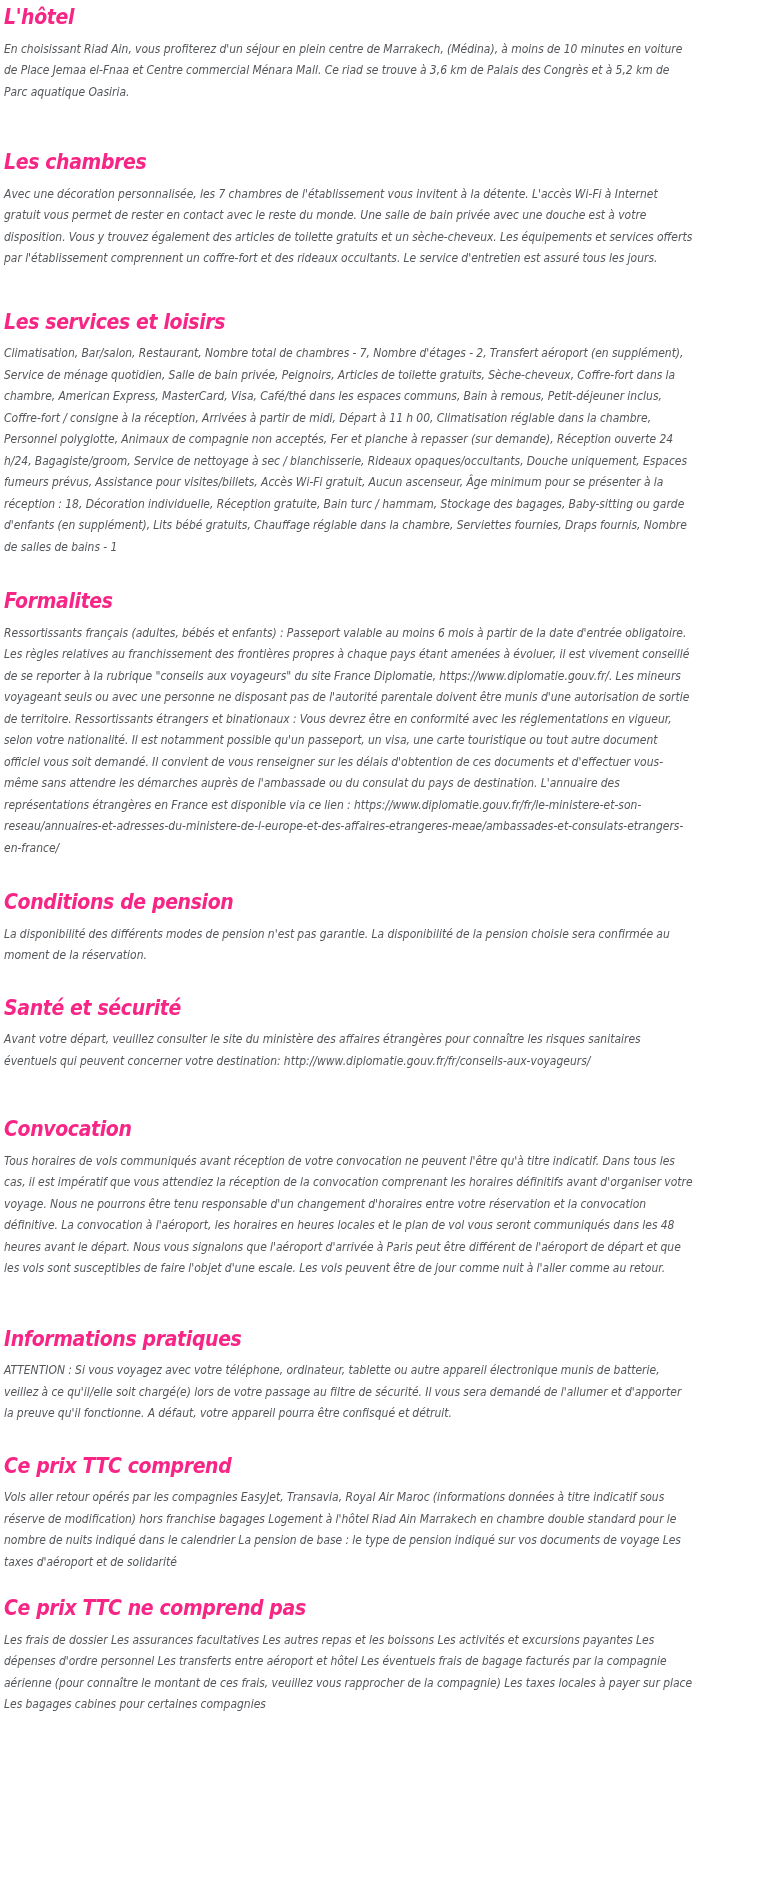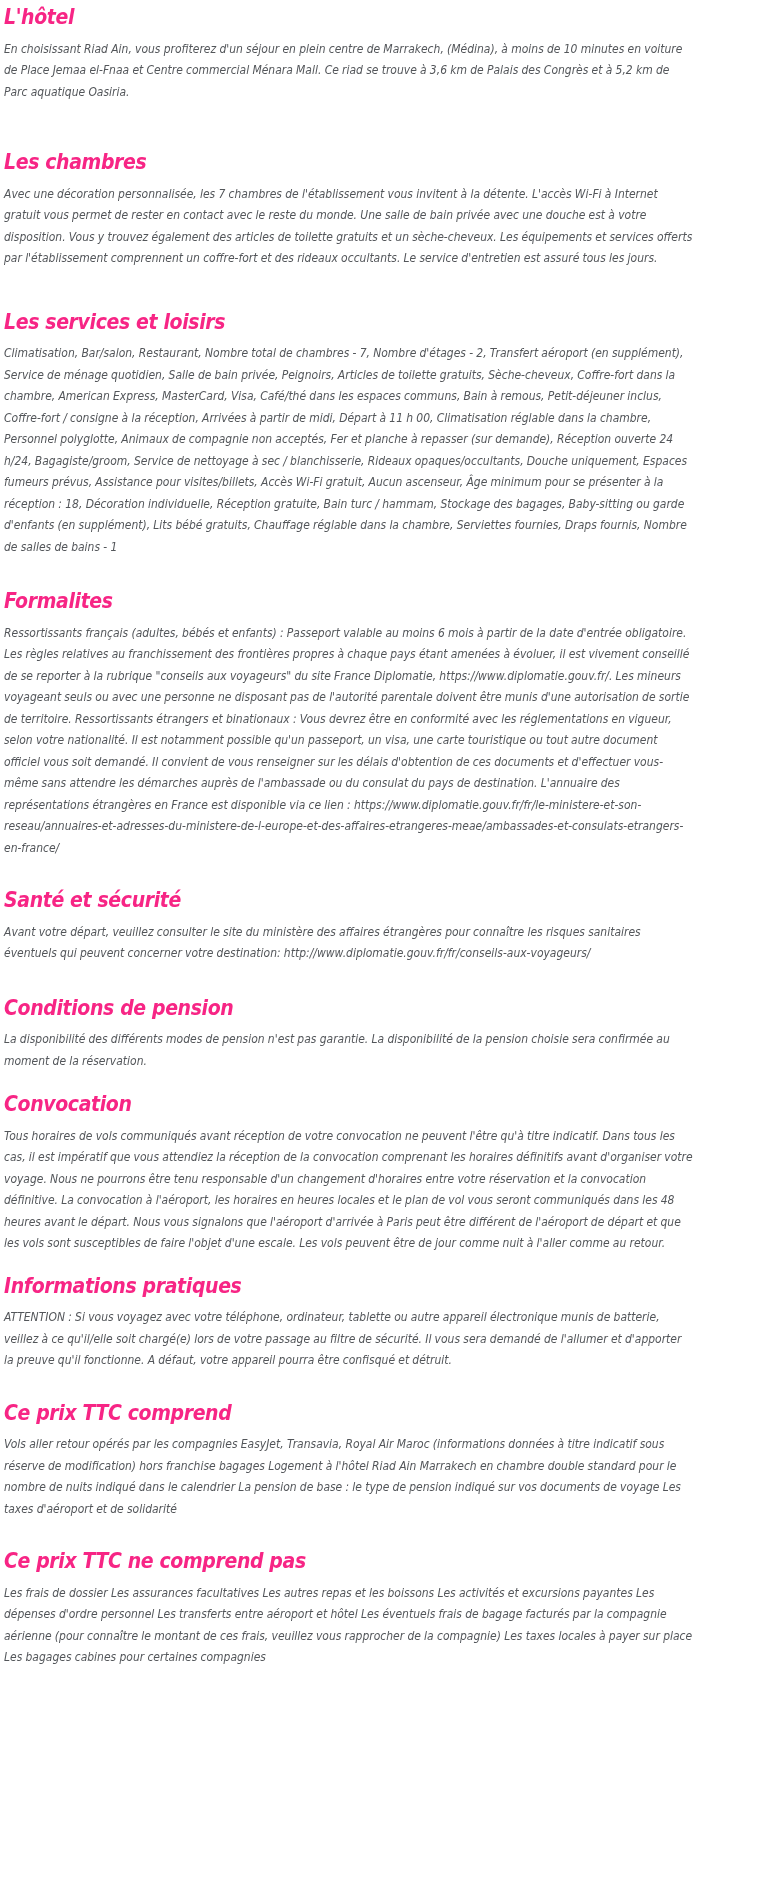--- a/index.html
+++ b/index.html
@@ -58,24 +58,24 @@
   .block + .block {
     margin-top: 26px;
   }
   
   #block-hotel { padding-top: 6px; }
   #block-chambres { margin-top: 48px; }
   #block-services { margin-top: 41px; }
   #block-formalites { margin-top: 32px; }
   #block-pension { margin-top: 32px; }
   #block-sante { margin-top: 30px; }
-  #block-convocation { margin-top: 21px; }
-  #block-infos { margin-top: 20px; }
+  #block-convocation { margin-top: 46px; }
+  #block-infos { margin-top: 48px; }
   #block-compris { margin-top: 30px; }
-  #block-noncompris { margin-top: 30px; }
+  #block-noncompris { margin-top: 24px; }
 </style>
 </head>
 <body style="background: rgb(255, 255, 255);">
 
 <div class="page">
 
   <section class="block" id="block-hotel">
     <h2 class="section-title" style="color: rgb(247, 37, 133);">L'hôtel</h2>
     <p class="body-text" style="color: rgb(83, 86, 90);">En choisissant Riad Ain, vous profiterez d'un séjour en plein centre de Marrakech, (Médina), à moins de 10 minutes en voiture de Place Jemaa el-Fnaa et Centre commercial Ménara Mall. Ce riad se trouve à 3,6 km de Palais des Congrès et à 5,2 km de Parc aquatique Oasiria.</p>
   </section>
@@ -88,28 +88,28 @@
   <section class="block" id="block-services">
     <h2 class="section-title" style="color: rgb(247, 37, 133);">Les services et loisirs</h2>
     <p class="body-text" style="color: rgb(83, 86, 90);">Climatisation, Bar/salon, Restaurant, Nombre total de chambres - 7, Nombre d'étages - 2, Transfert aéroport (en supplément), Service de ménage quotidien, Salle de bain privée, Peignoirs, Articles de toilette gratuits, Sèche-cheveux, Coffre-fort dans la chambre, American Express, MasterCard, Visa, Café/thé dans les espaces communs, Bain à remous, Petit-déjeuner inclus, Coffre-fort / consigne à la réception, Arrivées à partir de midi, Départ à 11 h 00, Climatisation réglable dans la chambre, Personnel polyglotte, Animaux de compagnie non acceptés, Fer et planche à repasser (sur demande), Réception ouverte 24 h/24, Bagagiste/groom, Service de nettoyage à sec / blanchisserie, Rideaux opaques/occultants, Douche uniquement, Espaces fumeurs prévus, Assistance pour visites/billets, Accès Wi-Fi gratuit, Aucun ascenseur, Âge minimum pour se présenter à la réception : 18, Décoration individuelle, Réception gratuite, Bain turc / hammam, Stockage des bagages, Baby-sitting ou garde d'enfants (en supplément), Lits bébé gratuits, Chauffage réglable dans la chambre, Serviettes fournies, Draps fournis, Nombre de salles de bains - 1</p>
   </section>
 
   <section class="block" id="block-formalites">
     <h2 class="section-title" style="color: rgb(247, 37, 133);">Formalites</h2>
     <p class="body-text" style="color: rgb(83, 86, 90);">Ressortissants français (adultes, bébés et enfants) : Passeport valable au moins 6 mois à partir de la date d'entrée obligatoire. Les règles relatives au franchissement des frontières propres à chaque pays étant amenées à évoluer, il est vivement conseillé de se reporter à la rubrique "conseils aux voyageurs" du site France Diplomatie, https://www.diplomatie.gouv.fr/. Les mineurs voyageant seuls ou avec une personne ne disposant pas de l'autorité parentale doivent être munis d'une autorisation de sortie de territoire. Ressortissants étrangers et binationaux : Vous devrez être en conformité avec les réglementations en vigueur, selon votre nationalité. Il est notamment possible qu'un passeport, un visa, une carte touristique ou tout autre document officiel vous soit demandé. Il convient de vous renseigner sur les délais d'obtention de ces documents et d'effectuer vous-même sans attendre les démarches auprès de l'ambassade ou du consulat du pays de destination. L'annuaire des représentations étrangères en France est disponible via ce lien : https://www.diplomatie.gouv.fr/fr/le-ministere-et-son-reseau/annuaires-et-adresses-du-ministere-de-l-europe-et-des-affaires-etrangeres-meae/ambassades-et-consulats-etrangers-en-france/</p>
   </section>
 
+  <section class="block" id="block-pension">
+    <h2 class="section-title" style="color: rgb(247, 37, 133);">Conditions de pension</h2>
+    <p class="body-text" style="color: rgb(83, 86, 90);">La disponibilité des différents modes de pension n'est pas garantie. La disponibilité de la pension choisie sera confirmée au moment de la réservation.</p>
+  </section>
+
   <section class="block" id="block-sante">
     <h2 class="section-title" style="color: rgb(247, 37, 133);">Santé et sécurité</h2>
     <p class="body-text" style="color: rgb(83, 86, 90);">Avant votre départ, veuillez consulter le site du ministère des affaires étrangères pour connaître les risques sanitaires éventuels qui peuvent concerner votre destination: http://www.diplomatie.gouv.fr/fr/conseils-aux-voyageurs/</p>
-  </section>
-
-  <section class="block" id="block-pension">
-    <h2 class="section-title" style="color: rgb(247, 37, 133);">Conditions de pension</h2>
-    <p class="body-text" style="color: rgb(83, 86, 90);">La disponibilité des différents modes de pension n'est pas garantie. La disponibilité de la pension choisie sera confirmée au moment de la réservation.</p>
   </section>
 
   <section class="block" id="block-convocation">
     <h2 class="section-title" style="color: rgb(247, 37, 133);">Convocation</h2>
     <p class="body-text" style="color: rgb(83, 86, 90);">Tous horaires de vols communiqués avant réception de votre convocation ne peuvent l'être qu'à titre indicatif. Dans tous les cas, il est impératif que vous attendiez la réception de la convocation comprenant les horaires définitifs avant d'organiser votre voyage. Nous ne pourrons être tenu responsable d'un changement d'horaires entre votre réservation et la convocation définitive. La convocation à l'aéroport, les horaires en heures locales et le plan de vol vous seront communiqués dans les 48 heures avant le départ. Nous vous signalons que l'aéroport d'arrivée à Paris peut être différent de l'aéroport de départ et que les vols sont susceptibles de faire l'objet d'une escale. Les vols peuvent être de jour comme nuit à l'aller comme au retour.</p>
   </section>
 
   <section class="block" id="block-infos">
     <h2 class="section-title" style="color: rgb(247, 37, 133);">Informations pratiques</h2>
     <p class="body-text" style="color: rgb(83, 86, 90);">ATTENTION : Si vous voyagez avec votre téléphone, ordinateur, tablette ou autre appareil électronique munis de batterie, veillez à ce qu'il/elle soit chargé(e) lors de votre passage au filtre de sécurité. Il vous sera demandé de l'allumer et d'apporter la preuve qu'il fonctionne. A défaut, votre appareil pourra être confisqué et détruit.</p>

